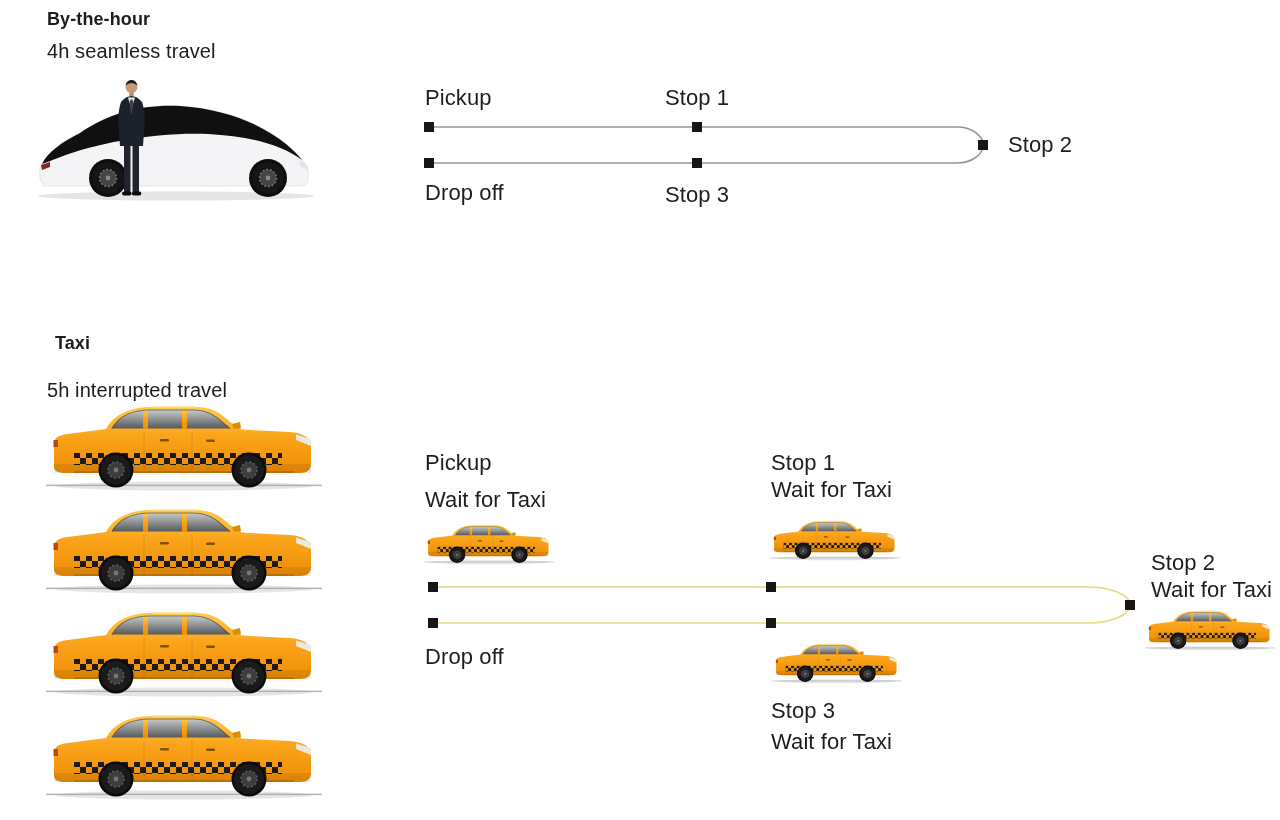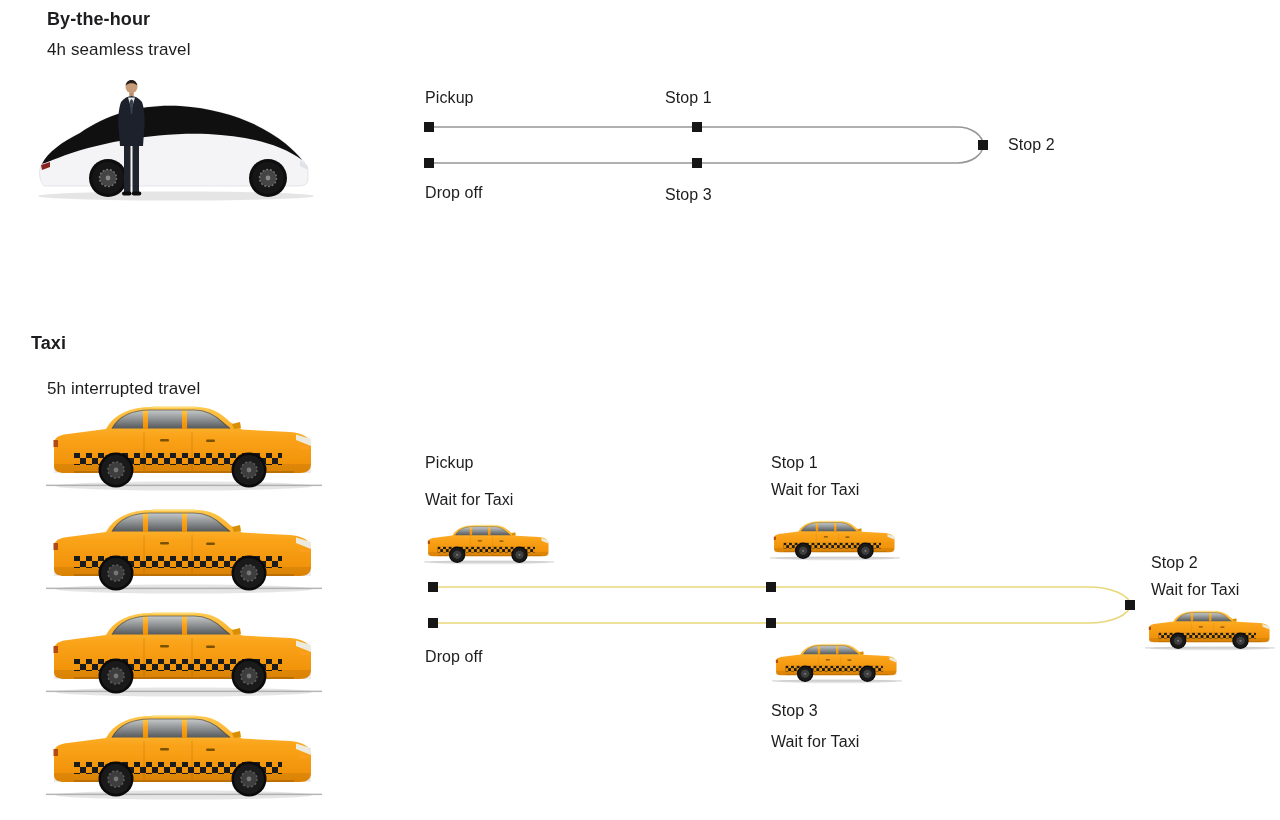--- a/index.html
+++ b/index.html
@@ -7,22 +7,22 @@
     position:relative;
     width:1280px;height:820px;
     background:#ffffff;
     font-family:"Liberation Sans", sans-serif;
     color:var(--text,#1d1d1f);
     overflow:hidden;
     margin-left:20px;
   }
   .abs{position:absolute;}
   .hdr-title{font-size:18px;font-weight:700;letter-spacing:.1px;}
-  .hdr-sub{font-size:17px;font-weight:400;letter-spacing:.1px;}
-  .lbl{font-size:16px;line-height:27px;font-weight:400;letter-spacing:.1px;white-space:nowrap;text-align:right;}
+  .hdr-sub{font-size:20px;font-weight:400;letter-spacing:.1px;}
+  .lbl{font-size:22px;line-height:27px;font-weight:400;letter-spacing:.1px;white-space:nowrap;text-align:right;}
   .lbl.b{font-weight:400;}
   svg{display:block;}
 </style>
 </head>
 <body>
 
 <svg width="0" height="0" style="position:absolute" aria-hidden="true">
   <defs>
     <linearGradient id="taxiBody" x1="0" y1="0" x2="0" y2="1">
       <stop offset="0" stop-color="#ffc94d"></stop>
@@ -136,21 +136,21 @@
       <rect x="9" y="50" width="10" height="10"></rect>
     </g>
   </svg>
 
   <div class="abs lbl" style="left:405px;top:84px">Pickup</div>
   <div class="abs lbl b" style="left:645px;top:84px">Stop 1</div>
   <div class="abs lbl b" style="left:988px;top:131px">Stop 2</div>
   <div class="abs lbl b" style="left:645px;top:181px">Stop 3</div>
   <div class="abs lbl" style="left:405px;top:179px">Drop off</div>
 
-  <div class="abs hdr-title" style="left:11px;top:333px">Taxi</div>
+  <div class="abs hdr-title" style="left:35px;top:333px">Taxi</div>
   <div class="abs hdr-sub" style="left:27px;top:379px">5h interrupted travel</div>
 
   <svg class="abs" style="left:24px;top:398px" width="280" height="96">
       <use href="#taxi-art"></use>
     </svg>
   <svg class="abs" style="left:24px;top:501px" width="280" height="96">
       <use href="#taxi-art"></use>
     </svg>
   <svg class="abs" style="left:24px;top:604px" width="280" height="96">
       <use href="#taxi-art"></use>

